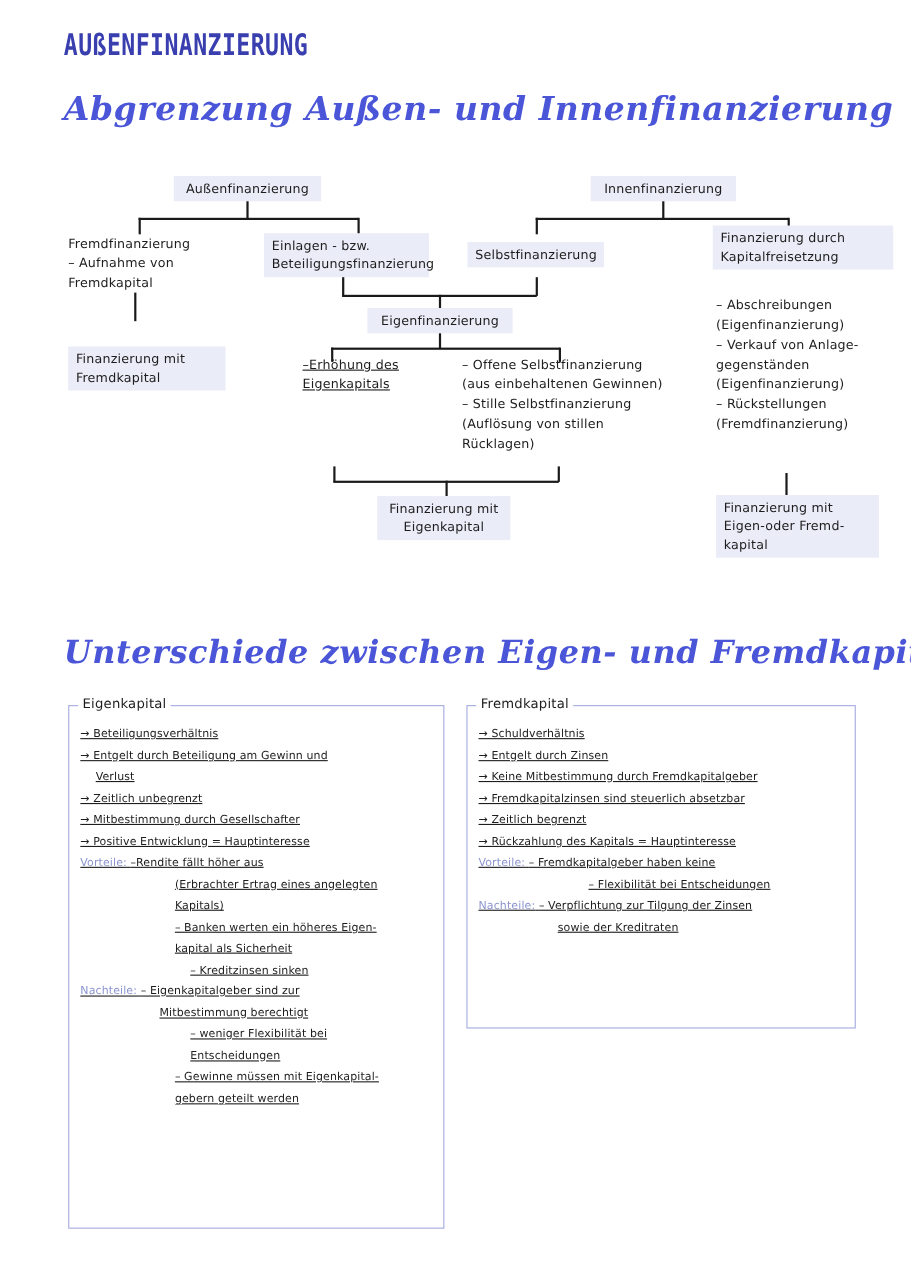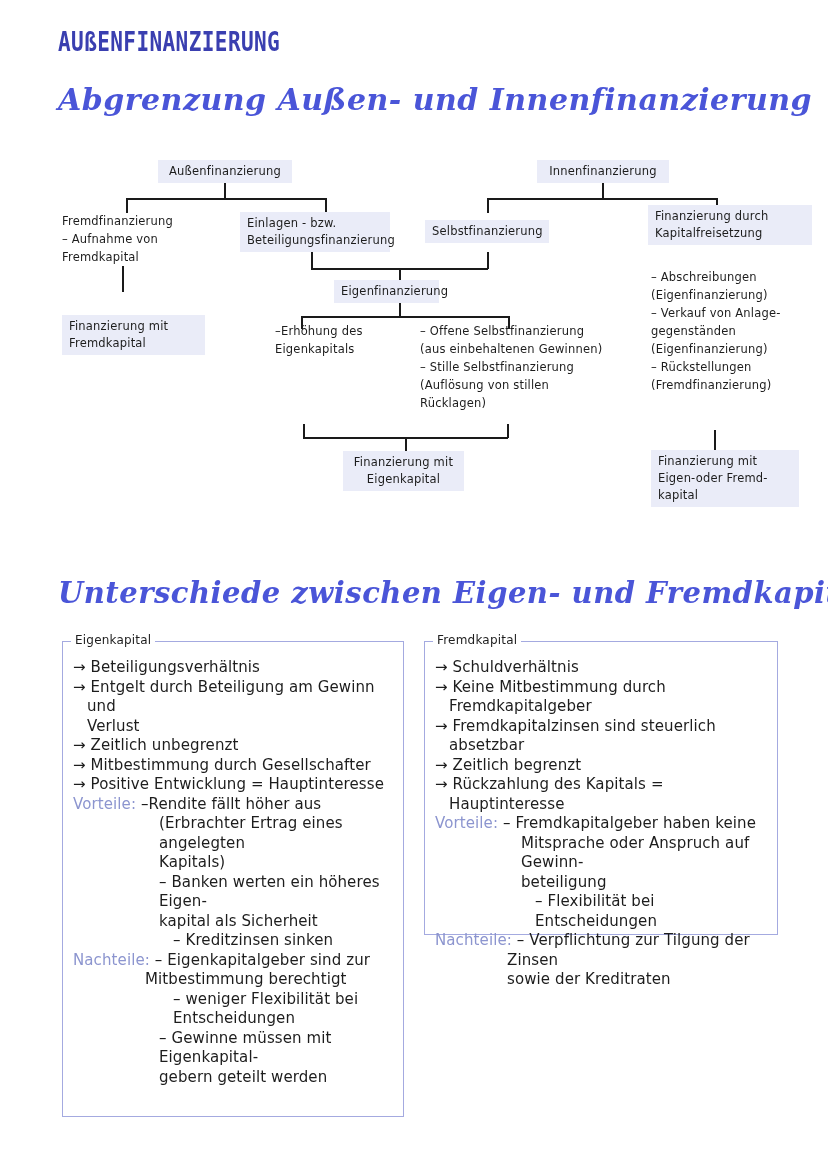--- a/index.html
+++ b/index.html
@@ -85,24 +85,25 @@
     left: 8px;
     background: #ffffff;
     padding: 0 4px;
     font-size: 12px;
     color: #1d1d1d;
     font-family: "DejaVu Sans", sans-serif;
     letter-spacing: 0.2px;
   }
   .cmp-body {
     padding: 16px 10px 8px 10px;
-    font-size: 15px;
+    font-size: 10px;
     line-height: 19.5px;
     color: #1d1d1d;
     letter-spacing: 0.1px;
+    text-decoration: underline;
   }
   .li { display: block; padding-left: 14px; text-indent: -14px; white-space: pre-line; }
   .blk { display: block; white-space: pre-line; padding-left: 72px; text-indent: -72px; }
   .lbl { color: #8c95cf; }
   .sub { display: block; white-space: pre-line; padding-left: 86px; }
   .sub2 { display: block; white-space: pre-line; padding-left: 100px; }
 </style>
 </head>
 <body>
 
@@ -134,28 +135,28 @@
   <div class="node" style="left:648px; top:65px; width:164px;">Finanzierung durch
 Kapitalfreisetzung</div>
 
   <div class="ln lnv" style="left:122px; top:126px; height:26px;"></div>
 
   <div class="ln lnv" style="left:311px; top:112px; height:17px;"></div>
   <div class="ln lnh" style="left:311px; top:128px; width:177px;"></div>
   <div class="ln lnv" style="left:487px; top:112px; height:17px;"></div>
   <div class="ln lnv" style="left:399px; top:128px; height:14px;"></div>
 
-  <div class="node" style="left:334px; top:140px; width:105px; text-align:center;">Eigenfinanzierung</div>
+  <div class="node" style="left:334px; top:140px; width:132px; text-align:center;">Eigenfinanzierung</div>
 
   <div class="ln lnv" style="left:399px; top:163px; height:14px;"></div>
   <div class="ln lnh" style="left:301px; top:176px; width:208px;"></div>
   <div class="ln lnv" style="left:301px; top:176px; height:13px;"></div>
   <div class="ln lnv" style="left:508px; top:176px; height:13px;"></div>
 
-  <div class="plain" style="left:275px; top:182px; width:130px;">–Erhöhung des
+  <div class="plain" style="left:275px; top:182px; width:130px;text-decoration:underline;">–Erhöhung des
   Eigenkapitals</div>
   <div class="plain" style="left:420px; top:182px; width:220px;">– Offene Selbstfinanzierung
    (aus einbehaltenen Gewinnen)
 – Stille Selbstfinanzierung
    (Auflösung von stillen
        Rücklagen)</div>
 
   <div class="ln lnh" style="left:303px; top:297px; width:205px;"></div>
   <div class="ln lnv" style="left:303px; top:284px; height:14px;"></div>
   <div class="ln lnv" style="left:507px; top:284px; height:14px;"></div>
@@ -203,26 +204,25 @@
    Entscheidungen</span>
     <span class="sub">– Gewinne müssen mit Eigenkapital-
    gebern geteilt werden</span>
   </div>
 </div>
 
 <div class="cmp" style="left:424px; top:641px; width:354px; height:294px;">
   <div class="cmp-title">Fremdkapital</div>
   <div class="cmp-body">
     <span class="li">→ Schuldverhältnis</span>
+    <span class="li">→ Entgelt durch Zinsen</span>
     <span class="li">→ Keine Mitbestimmung durch Fremdkapitalgeber</span>
     <span class="li">→ Fremdkapitalzinsen sind steuerlich absetzbar</span>
     <span class="li">→ Zeitlich begrenzt</span>
     <span class="li">→ Rückzahlung des Kapitals = Hauptinteresse</span>
 
     <span class="blk"><span class="lbl">Vorteile:</span> <span>– Fremdkapitalgeber haben keine</span></span>
-    <span class="sub">Mitsprache oder Anspruch auf Gewinn-
-beteiligung</span>
     <span class="sub2">– Flexibilität bei Entscheidungen</span>
 
     <span class="blk"><span class="lbl">Nachteile:</span> <span>– Verpflichtung zur Tilgung der Zinsen
    sowie der Kreditraten</span></span>
   </div>
 </div>
 
 </body></html>

